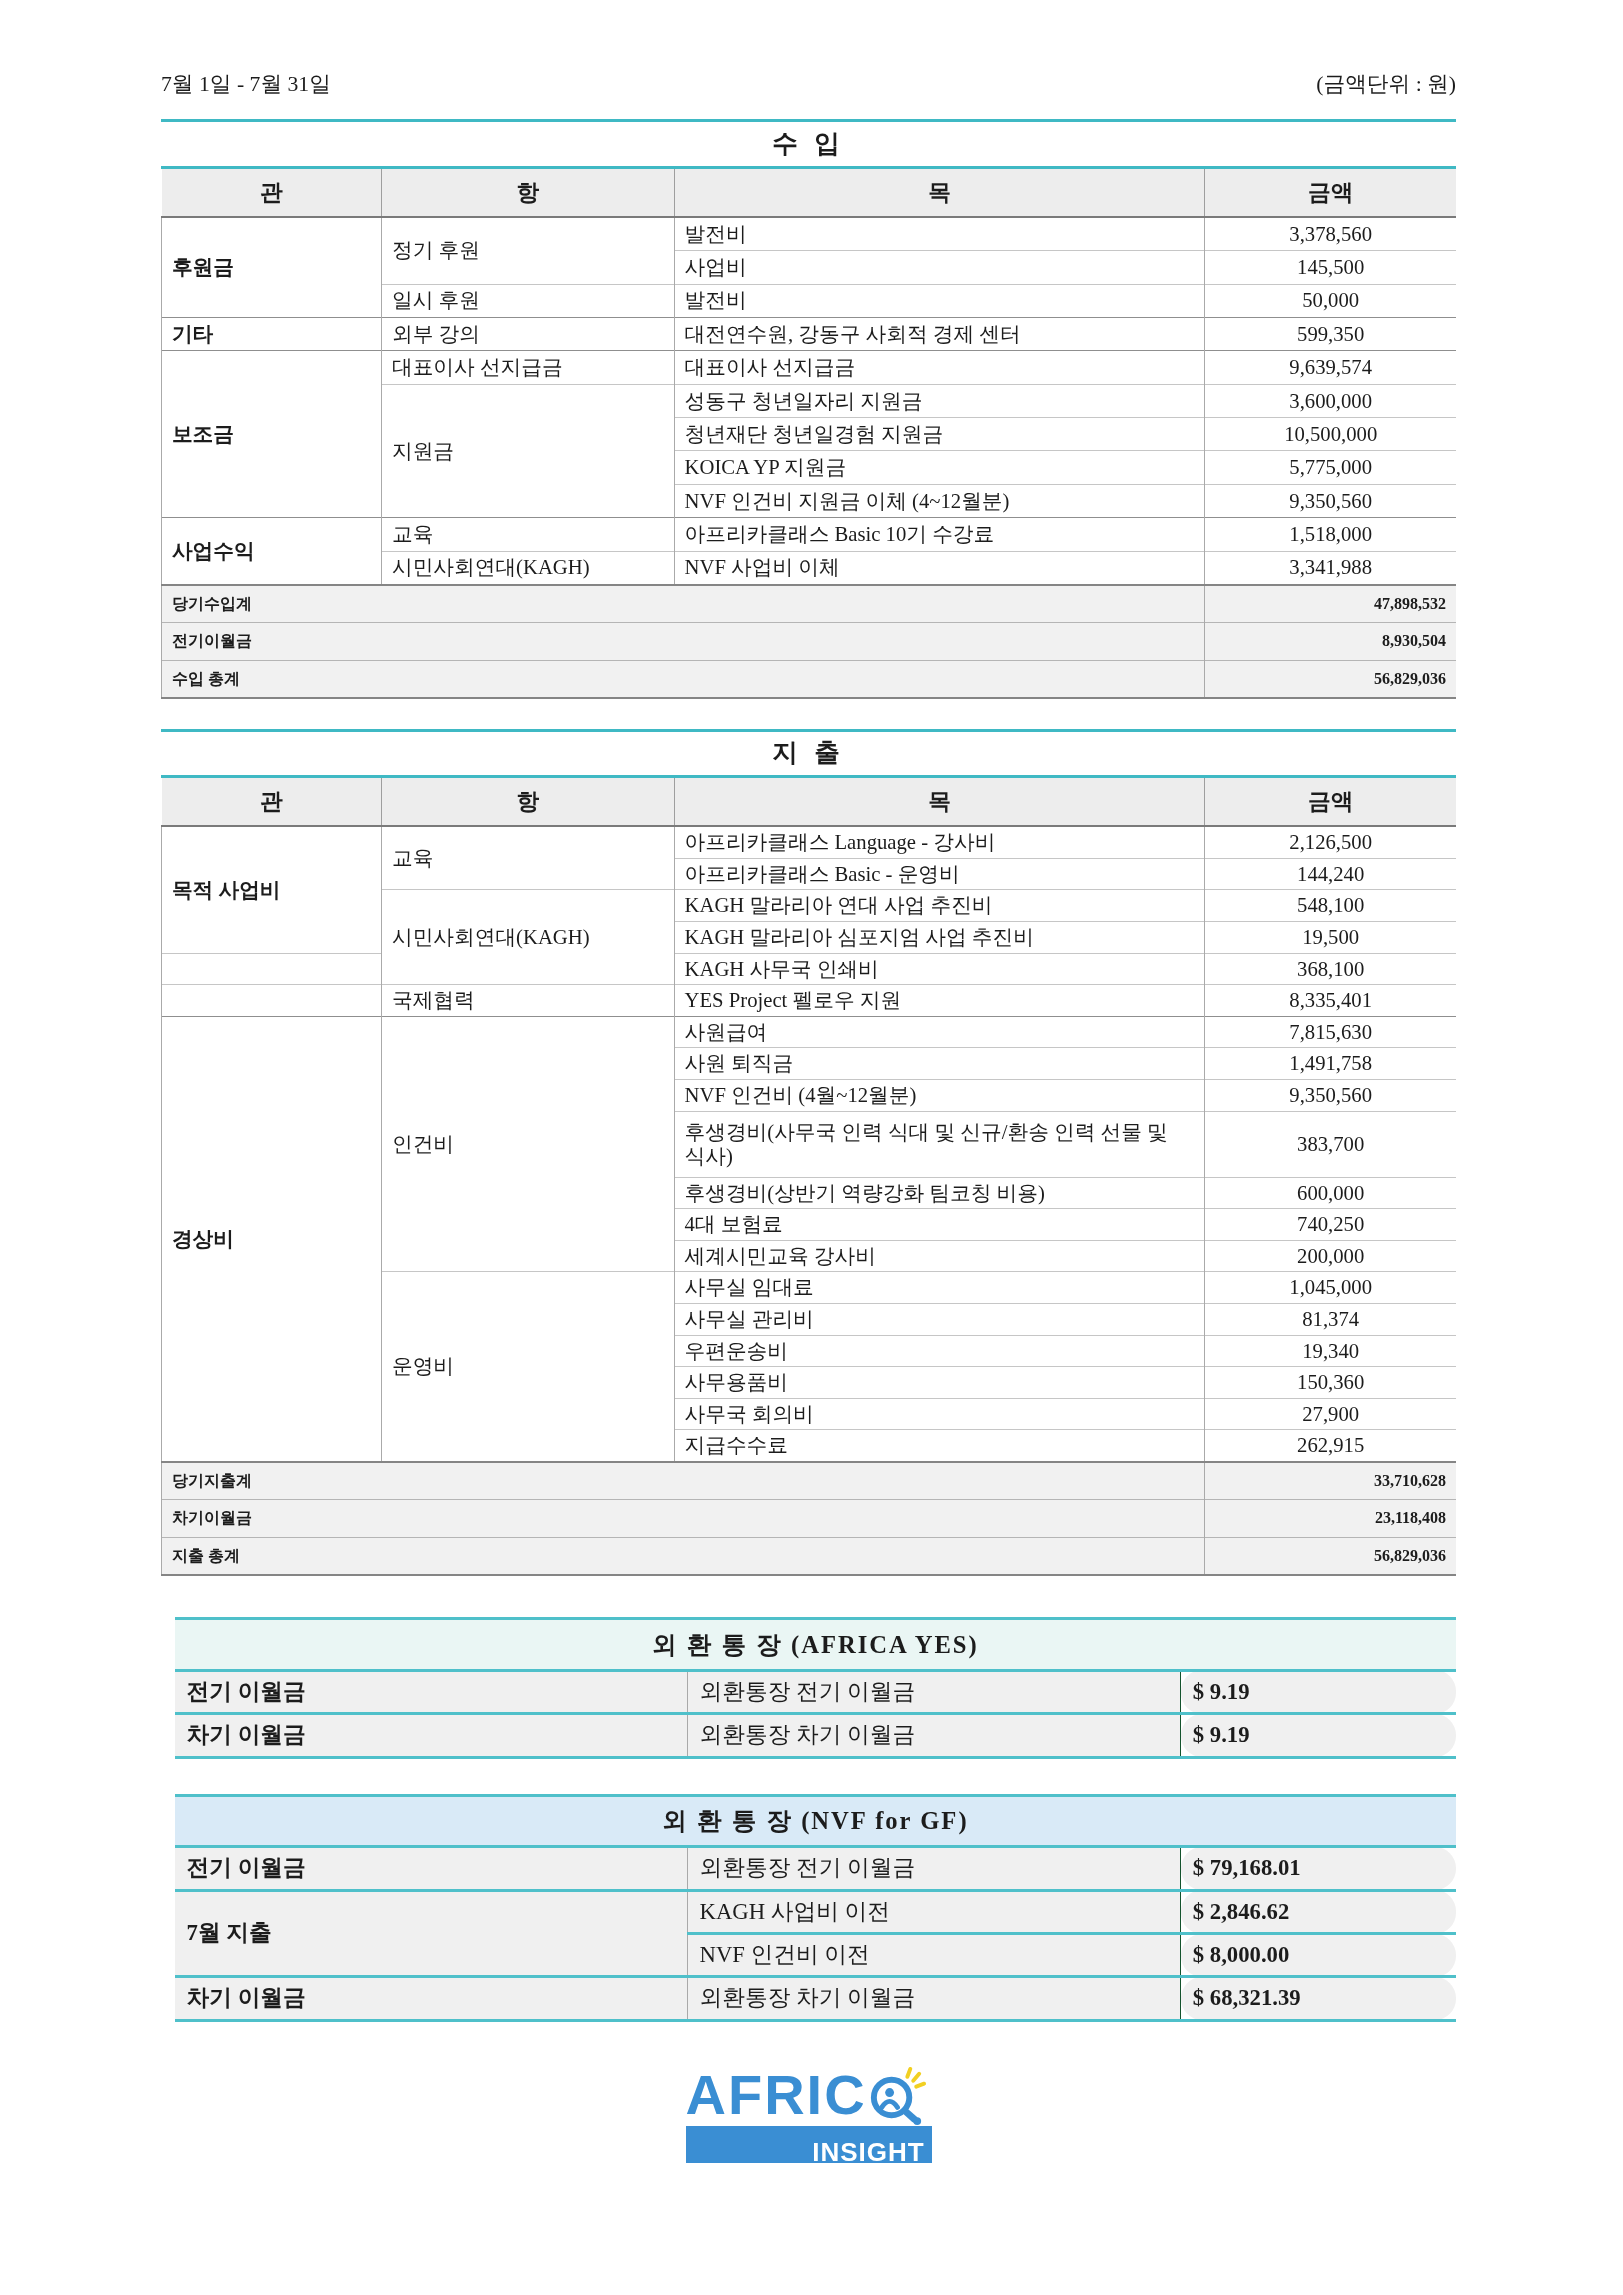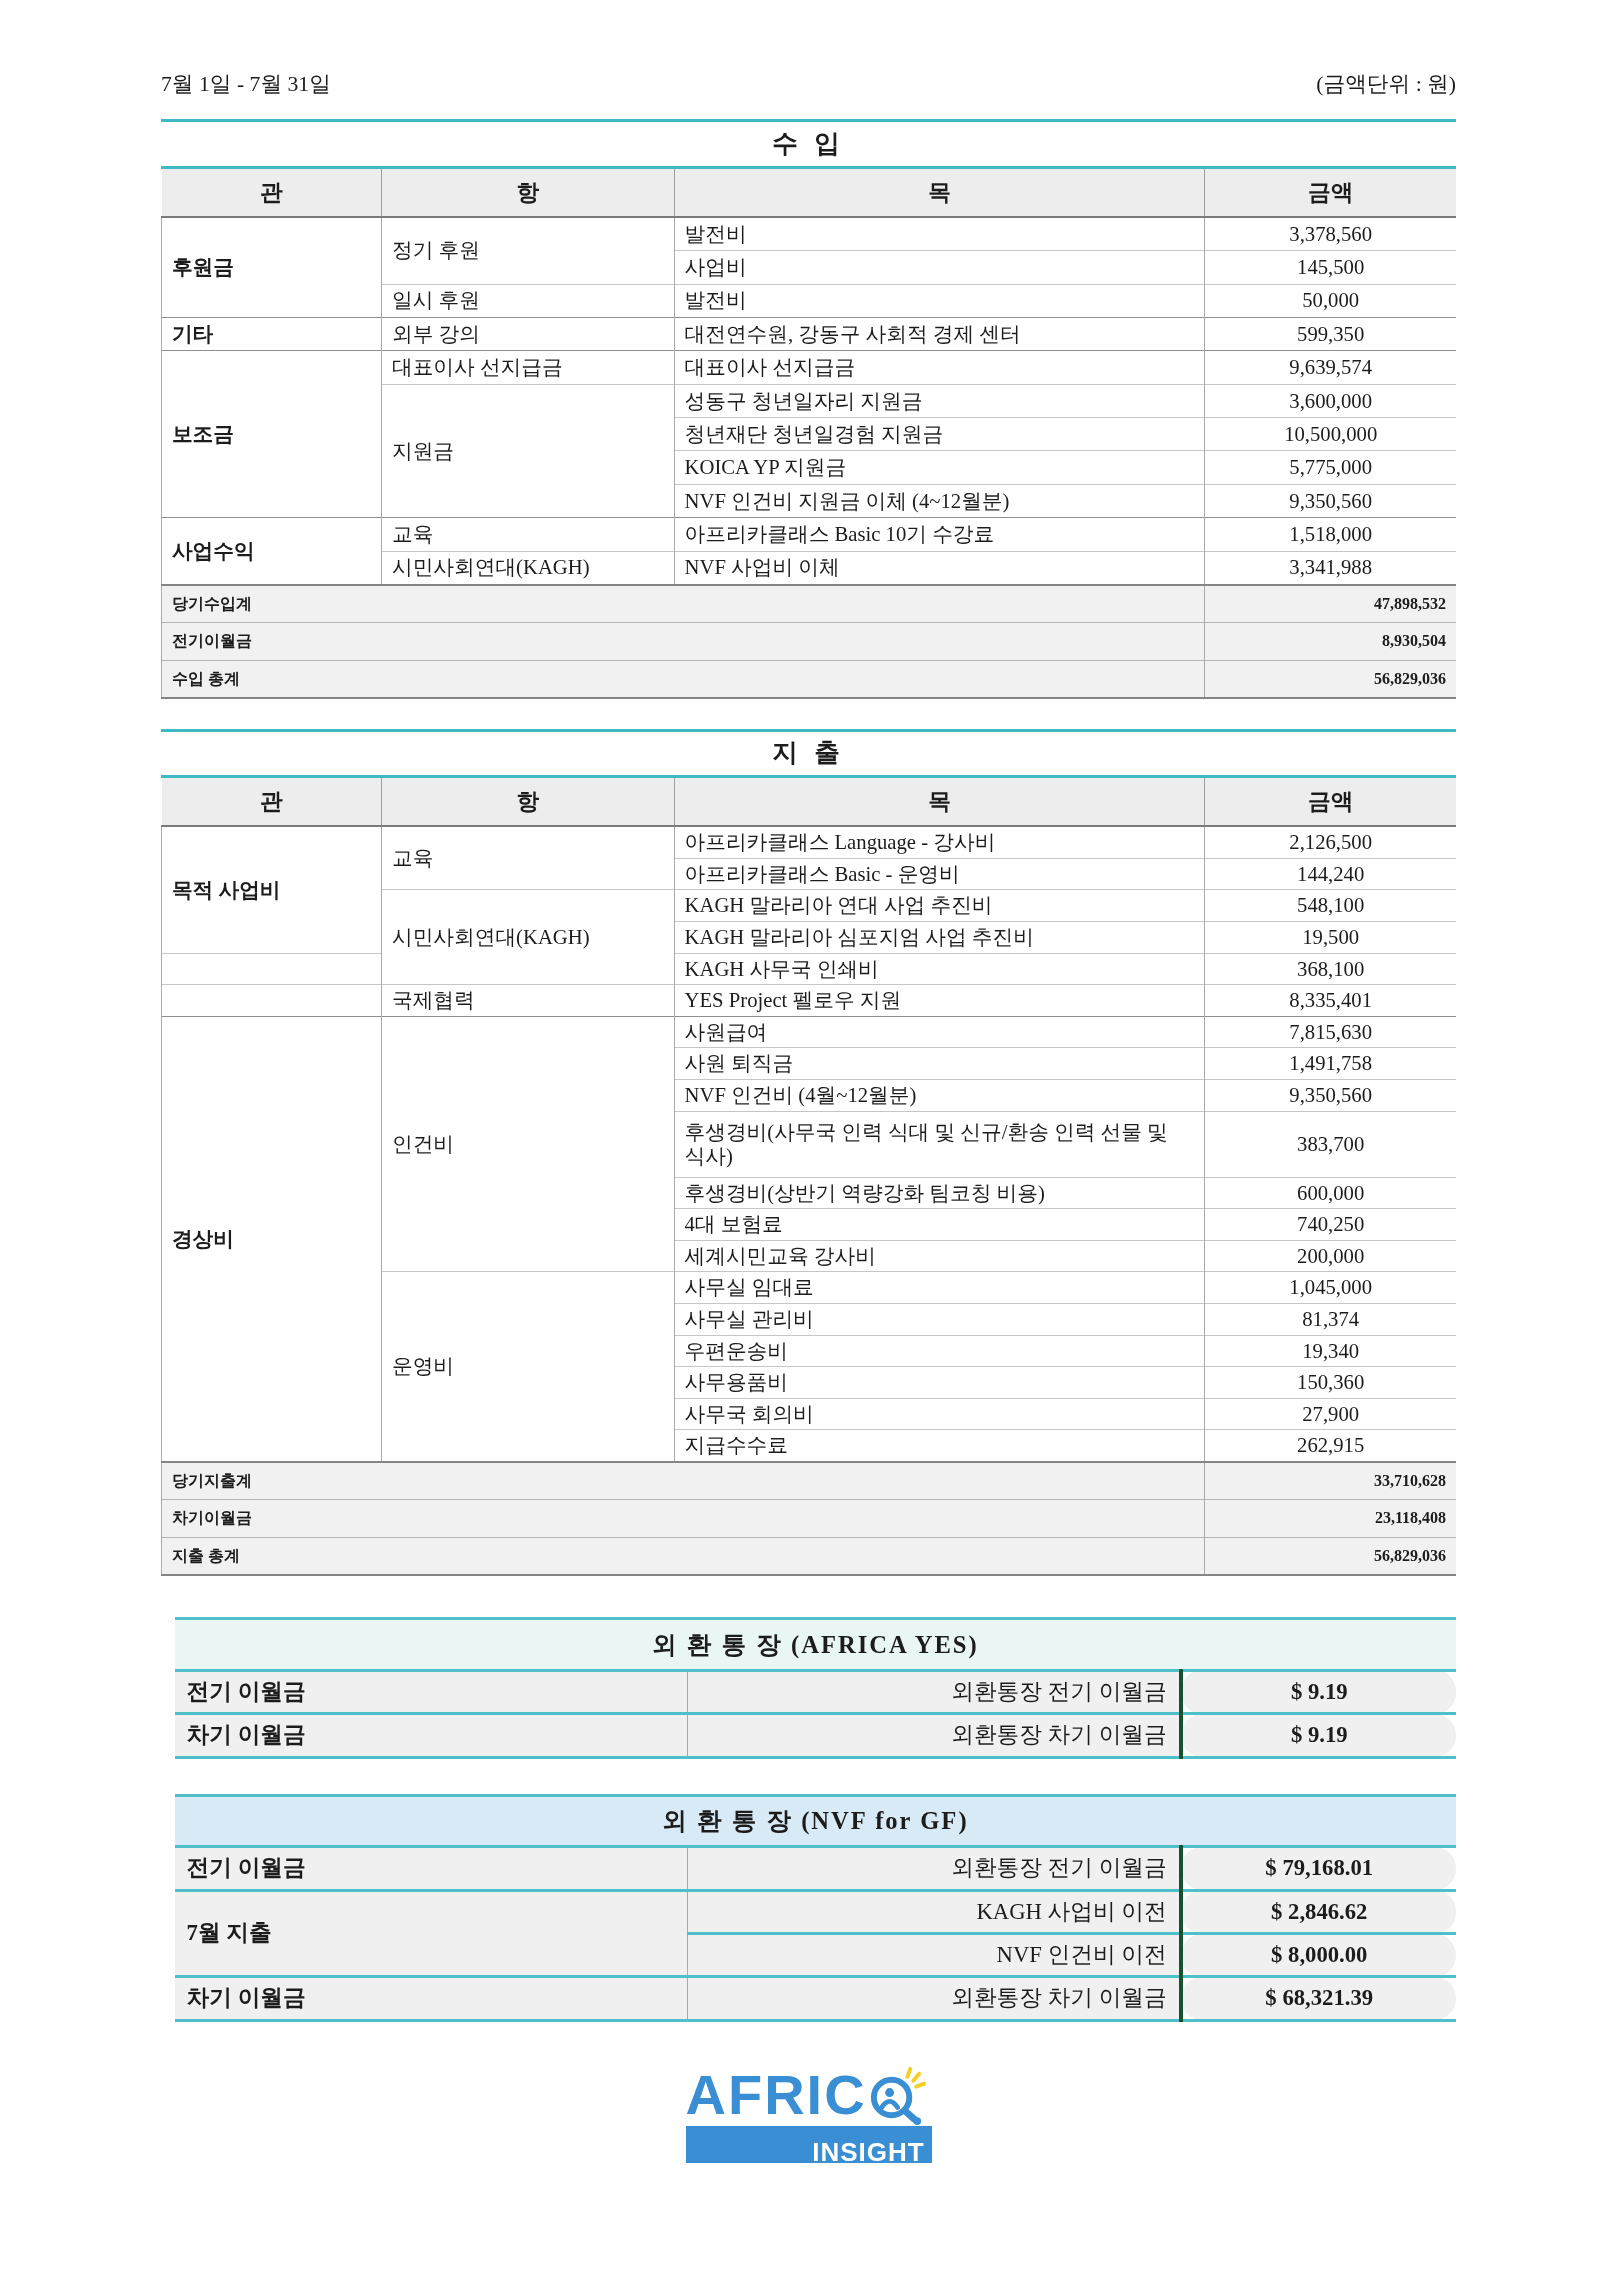--- a/index.html
+++ b/index.html
@@ -61,22 +61,22 @@
     font-size:24.6px;font-weight:bold;padding:7.9px 0;letter-spacing:2px;
     border-top:3px solid #4fc0ca;border-bottom:3px solid #4fc0ca;
   }
   table.fx-yes th{background:#eaf6f4;}
   table.fx-nvf th{background:#d9eaf7;}
   table.fx td{
     background:#f0f0f0;font-size:22.7px;padding:6.9px 11.8px;line-height:26.6px;
     border-top:3px solid #4fc0ca;vertical-align:middle;
   }
   td.f-label{font-weight:bold;padding-left:13.8px;}
-  td.f-desc{text-align:right;border-left:1px solid #a9a9a9;border-right:4px solid #14532d;}
-  td.f-amt{text-align:center;font-weight:bold;padding-right:11.8px;border-radius:21px;}
+  td.f-desc{text-align:left;border-left:1px solid #a9a9a9;border-right:1px solid #14532d;}
+  td.f-amt{text-align:left;font-weight:bold;padding-right:11.8px;border-radius:21px;}
   .fx-gap1{margin-top:41px;}
   .fx-gap2{margin-top:35px;}
 
   
   .logo{width:246px;margin:41px auto 0 auto;}
   .logo-top{display:flex;align-items:flex-end;}
   .logo-word{
     font-family:"Liberation Sans","DejaVu Sans",sans-serif;font-weight:bold;
     font-size:56px;line-height:0.95;color:#3a8ed3;letter-spacing:2px;
   }

